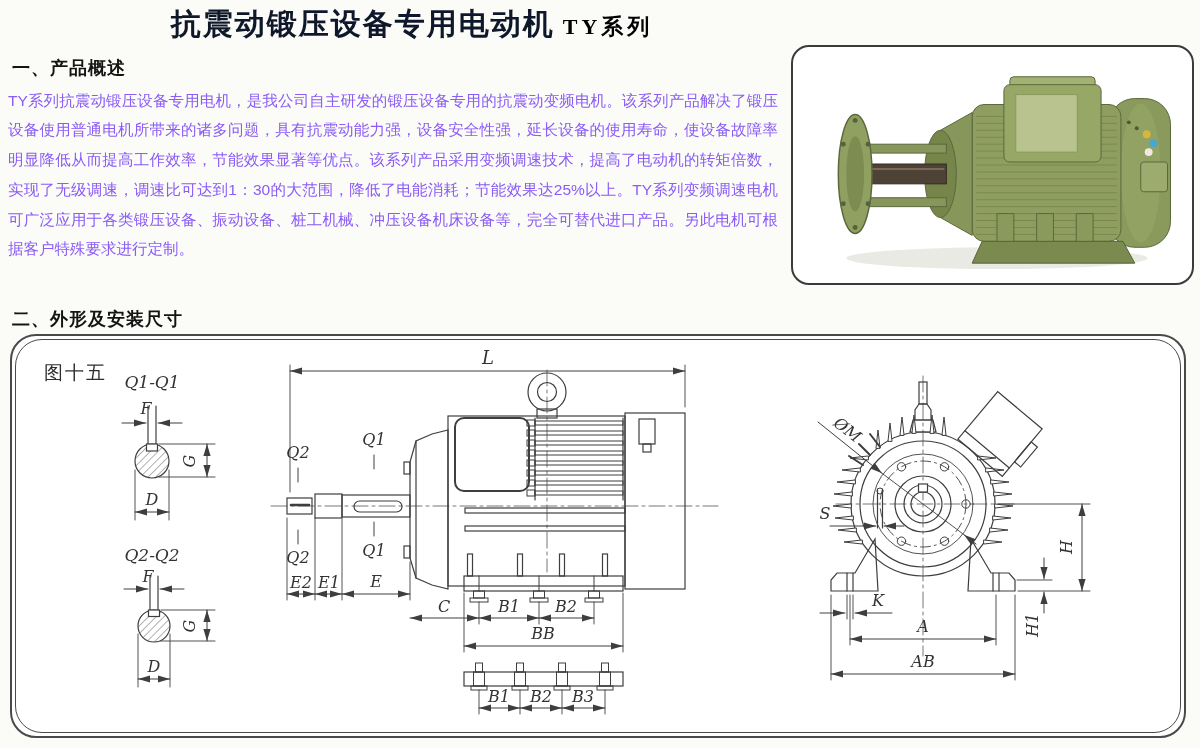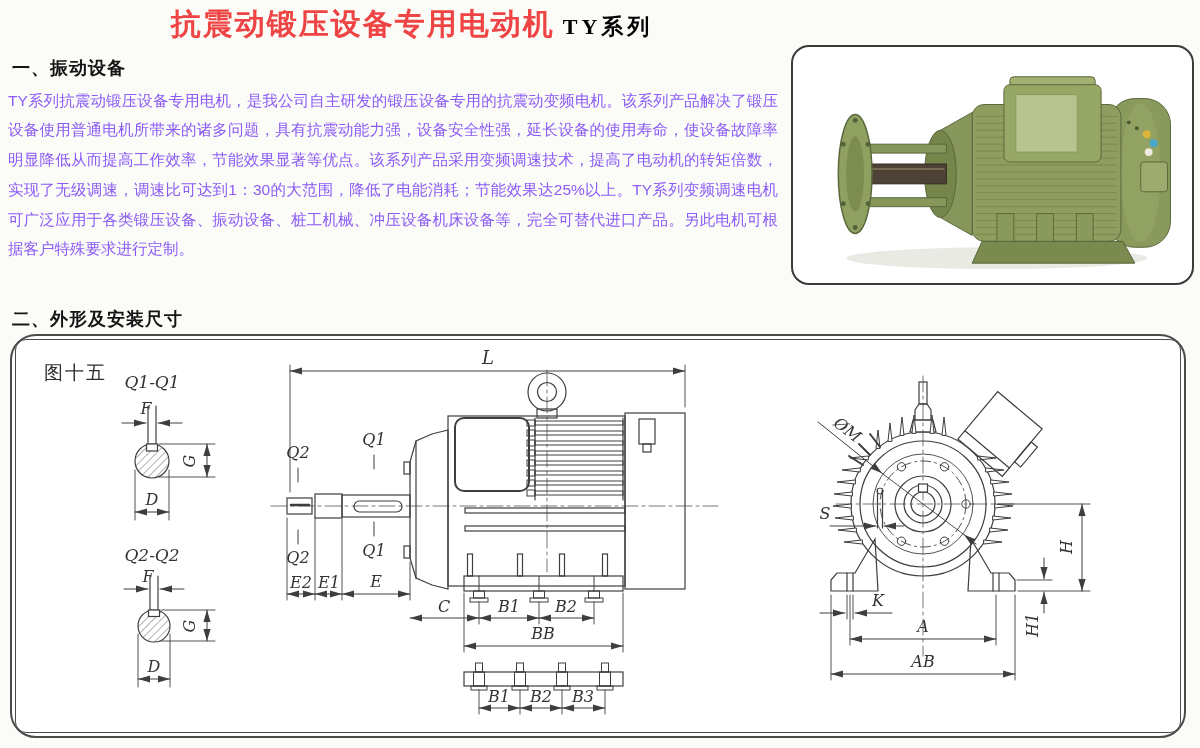--- a/index.html
+++ b/index.html
@@ -2,55 +2,55 @@
 <html><head>
 <meta charset="utf-8">
 <style>
   html,body{margin:0;padding:0;}
   body{
     width:1200px;height:748px;position:relative;overflow:hidden;
     background:#fbfbf8;color:#1c1c1c;
     font-family:"Liberation Sans", sans-serif;
   }
   .title-wrap{position:absolute;left:60px;top:4px;width:704px;text-align:center;white-space:nowrap;}
-  .title-main{font-size:30px;font-weight:bold;letter-spacing:2px;color:#ef4444;}
+  .title-main{font-size:30px;font-weight:bold;letter-spacing:2px;color:#0f172a;}
   .title-series{font-size:22px;font-weight:bold;letter-spacing:4px;margin-left:8px;
     font-family:"Liberation Serif", serif;color:#000000;}
   .sec-heading{position:absolute;left:12px;font-size:18px;font-weight:bold;color:#141414;letter-spacing:1px;}
   #overview-heading{top:41px;}
   #dims-heading{top:292px;text-align:center;}
   .overview-body{
     position:absolute;left:8px;top:70px;width:770px;
     font-size:15.5px;line-height:29.8px;text-align:justify;color:#8b5cf6;
   }
   .photo-box{
     position:absolute;left:791px;top:45px;width:399px;height:236px;
     background:#ffffff;border:2px solid #3b3b3b;border-radius:18px;overflow:hidden;
   }
   .figure-panel{
     position:absolute;left:10px;top:334px;width:1172px;height:400px;
     background:#ffffff;border:2px solid #4a4a4a;border-radius:26px;
   }
-  .figure-panel-inner{position:absolute;inset:3px;border:1.5px solid #4a4a4a;border-radius:11px;padding-left:28px;}
+  .figure-panel-inner{position:absolute;inset:3px;border:1.5px solid #4a4a4a;border-radius:27px;padding-left:28px;}
   .figure-label{position:absolute;left:28px;top:20px;font-size:19px;color:#2e2e2e;letter-spacing:2px;}
   svg.drawing{position:absolute;left:2px;top:2px;}
   .dimtext{font-family:"DejaVu Serif", serif;font-style:italic;font-size:16px;fill:#333;}
   .dimbig{font-size:18px;}
   .sechead{font-family:"DejaVu Serif", serif;font-style:italic;font-size:17px;fill:#333;}
 </style>
 </head>
 <body>
 
 <div>
 
   <div class="title-wrap">
     <span class="title-main">抗震动锻压设备专用电动机</span><span class="title-series">TY系列</span>
   </div>
 
-  <h2 id="overview-heading" class="sec-heading">一、振动设备</h2>
+  <h2 id="overview-heading" class="sec-heading">一、产品概述</h2>
   <p class="overview-body">TY系列抗震动锻压设备专用电机，是我公司自主研发的锻压设备专用的抗震动变频电机。该系列产品解决了锻压设备使用普通电机所带来的诸多问题，具有抗震动能力强，设备安全性强，延长设备的使用寿命，使设备故障率明显降低从而提高工作效率，节能效果显著等优点。该系列产品采用变频调速技术，提高了电动机的转矩倍数，实现了无级调速，调速比可达到1：30的大范围，降低了电能消耗；节能效果达25%以上。TY系列变频调速电机可广泛应用于各类锻压设备、振动设备、桩工机械、冲压设备机床设备等，完全可替代进口产品。另此电机可根据客户特殊要求进行定制。</p>
 
   <div class="photo-box">
     <svg width="399" height="236" viewBox="0 0 401 238">
       <ellipse cx="205" cy="213" rx="152" ry="11" fill="#e9eae3"></ellipse>
 
       <rect x="318" y="52" width="62" height="150" rx="26" fill="#8a9a5c" stroke="#5a683c"></rect>
       <ellipse cx="350" cy="127" rx="20" ry="70" fill="#95a567" opacity="0.7"></ellipse>
 
       <rect x="180" y="58" width="150" height="138" rx="12" fill="#8f9e60" stroke="#5a683c"></rect>

